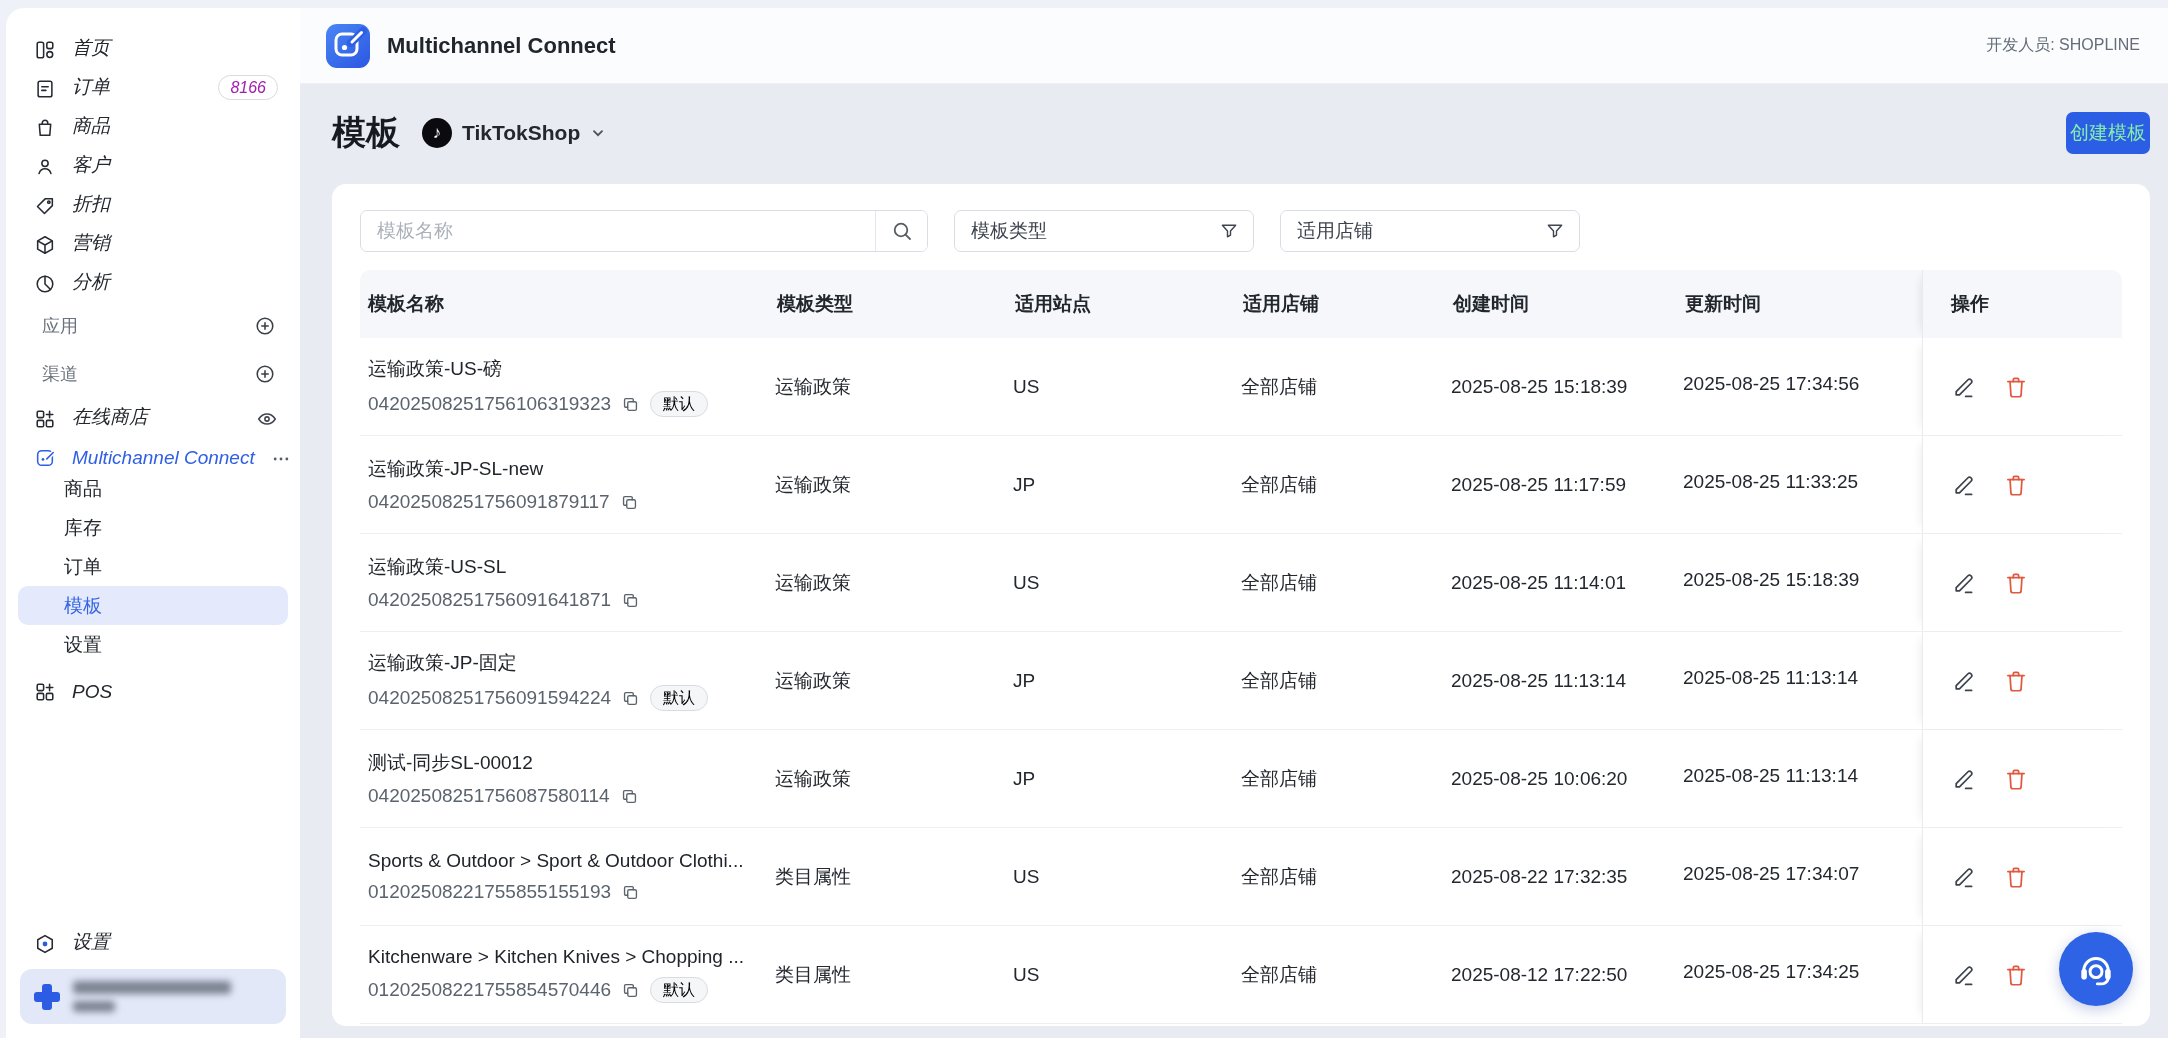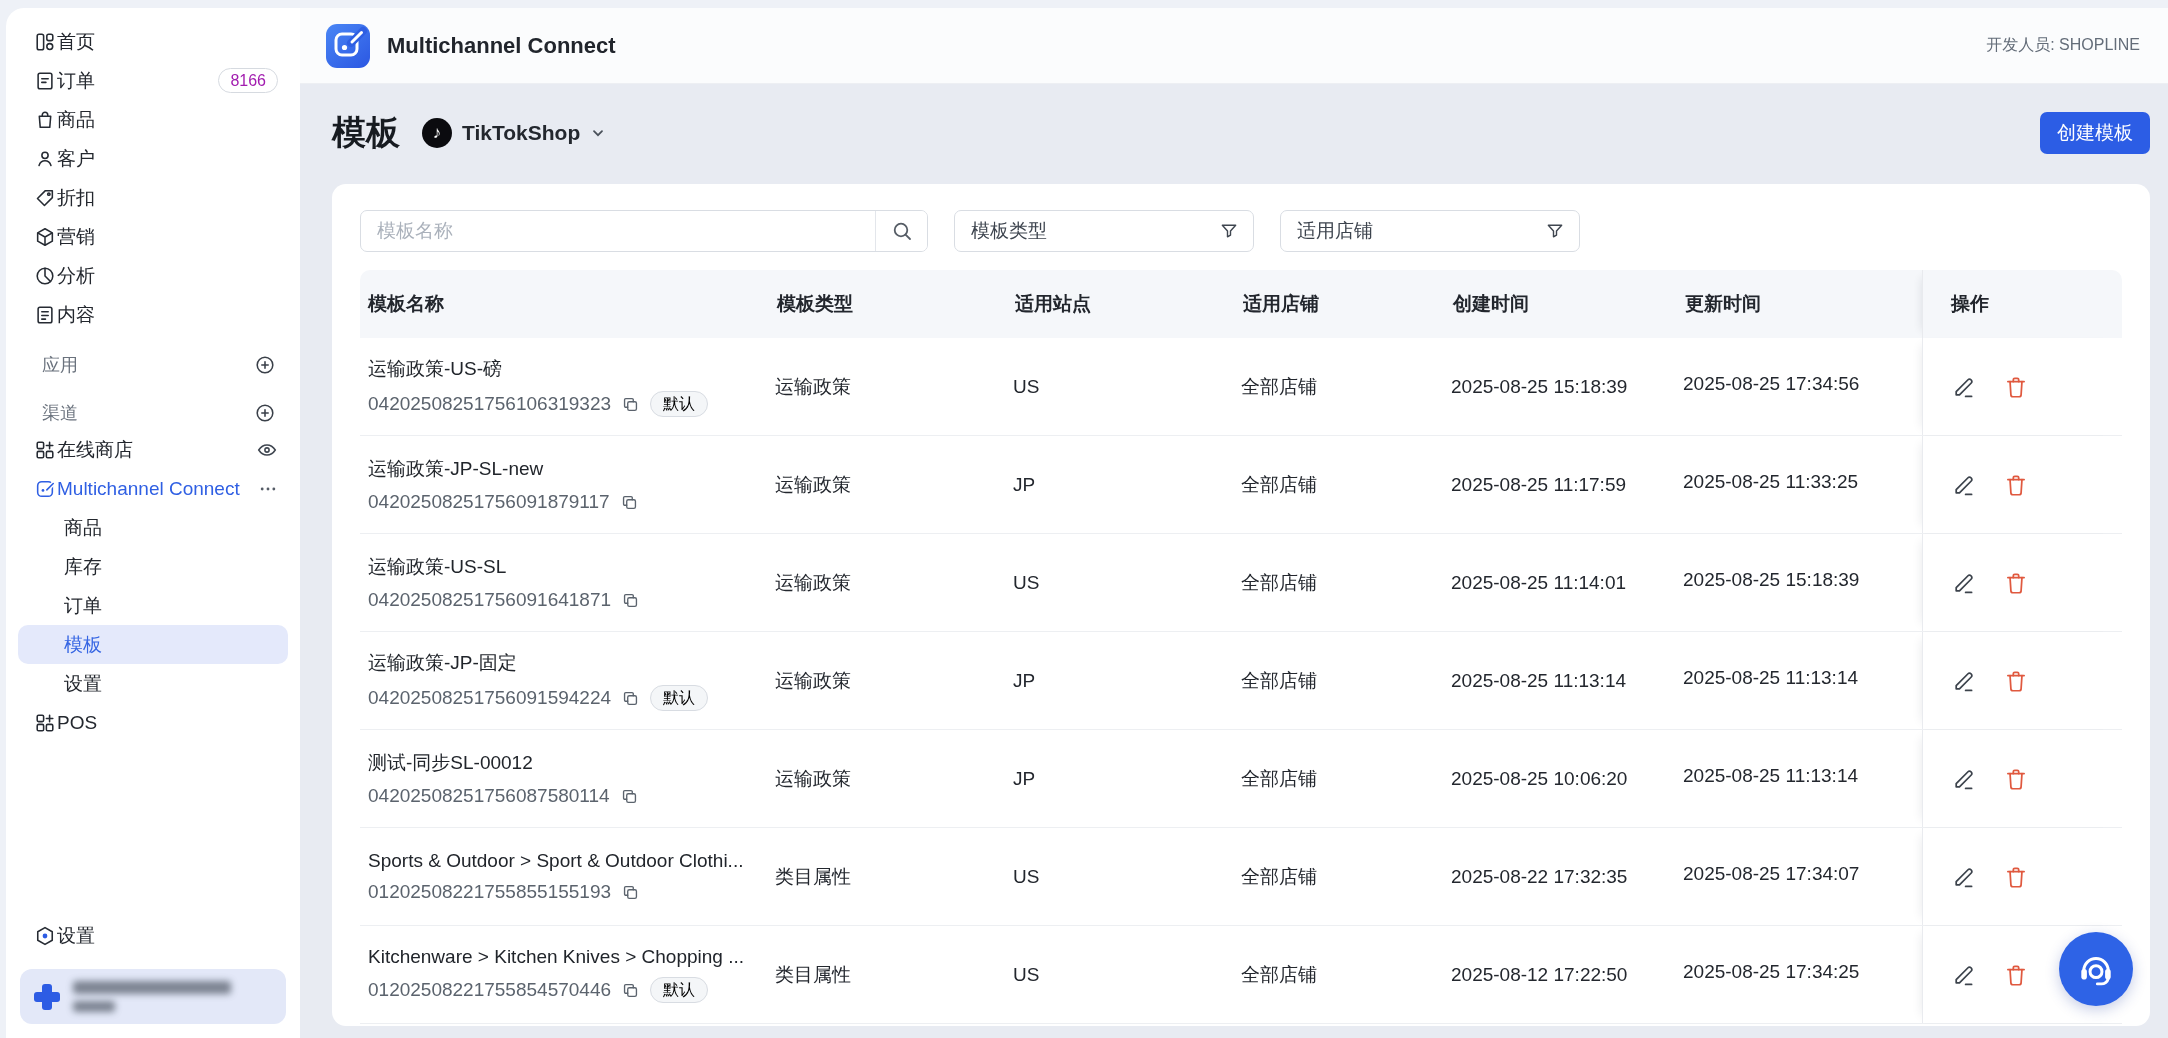--- a/index.html
+++ b/index.html
@@ -6,22 +6,22 @@
   html,body { margin:0; padding:0; width:2168px; height:1038px; overflow:hidden;
     background:#eef1f7; font-family:"Liberation Sans","DejaVu Sans",sans-serif; }
   svg { display:block; }
 
   .app { position:absolute; top:8px; left:6px; right:0; bottom:0; display:flex;
     border-top-left-radius:18px; overflow:hidden; background:#e8ebf2; }
 
   
   .sidebar { flex:0 0 294px; width:294px; background:#fff; display:flex; flex-direction:column;
     padding:14px 0 10px; }
-  .nav-item { display:flex; align-items:center; height:39px; padding:0 22px 0 28px; gap:1px;
-    font-size:19px; color:#23272e; cursor:pointer; white-space:nowrap; }
+  .nav-item { display:flex; align-items:flex-end; height:39px; padding:0 22px 0 28px; gap:16px;
+    font-size:19px; color:#23272e; cursor:pointer; white-space:nowrap;font-style:italic; }
   .nic { width:22px; height:22px; flex:0 0 22px; }
   .count-badge { margin-left:auto; font-size:16px; color:#a21caf; border:1px solid #d6dae0;
     border-radius:13px; padding:2px 11px; line-height:1.2; }
   .nav-section { display:flex; align-items:center; height:34px; margin-top:14px;
     padding:0 24px 0 36px; font-size:18px; color:#6a727d; }
   .right-ic { margin-left:auto; }
   .mc-label { color:#2f5fe3; }
   .sub-item { display:flex; align-items:center; height:39px; padding-left:58px; font-size:19px;
     color:#23272e; cursor:pointer; }
   .sub-item.sel { background:#e4e9fb; border-radius:10px; margin:0 12px; padding-left:46px;
@@ -48,22 +48,22 @@
   .apptitle { font-size:22px; font-weight:700; color:#21252c; }
   .dev { margin-left:auto; font-size:16px; color:#646d79; }
 
   .content { flex:1; padding:26px 18px 0 32px; position:relative; }
   .title-row { display:flex; align-items:center; height:46px; margin-bottom:28px; }
   .page-title { font-size:34px; margin:0; color:#171b21; font-weight:700; }
   .channel-pill { display:flex; align-items:center; gap:10px; margin-left:22px; cursor:pointer; }
   .tiktok { width:30px; height:30px; border-radius:50%; background:#0b0b0f; color:#fff;
     display:flex; align-items:center; justify-content:center; font-size:17px; font-weight:700; }
   .channel-name { font-size:21px; font-weight:700; color:#23272e; }
-  .btn-primary { margin-left:auto; margin-right:0; background:#2c5de5; color:#ffffff; border:none;
-    border-radius:7px; height:42px; padding:0 17px; font-size:19px; font-family:inherit;
+  .btn-primary { margin-left:auto; margin-right:0; background:#2c5de5; color:#86efac; border:none;
+    border-radius:7px; height:42px; padding:0 4px; font-size:19px; font-family:inherit;
     cursor:pointer; }
 
   .card { background:#fff; border-radius:14px; padding:26px 28px 0; height:842px; }
 
   .filter-row { display:flex; gap:26px; margin-bottom:18px; }
   .search { width:568px; height:42px; border:1px solid #d9dde3; border-radius:7px; display:flex;
     align-items:center; background:#fff; overflow:hidden; }
   .search input { flex:1; border:none; outline:none; font-size:19px; padding:0 16px;
     color:#23272e; font-family:inherit; background:transparent; min-width:0; }
   .search input::placeholder { color:#aab1bb; }
@@ -172,29 +172,20 @@
     <div class="nav-item">
       <span class="nic">
         <svg viewBox="0 0 24 24" fill="none" stroke="#262b33" stroke-width="1.7" stroke-linecap="round">
             <circle cx="12" cy="12" r="8.5"></circle>
             <path d="M12 3.5V12l6 6"></path>
           </svg>
       </span>
       <span>分析</span>
     </div>
 
-    <div class="nav-item">
-      <span class="nic">
-        <svg viewBox="0 0 24 24" fill="none" stroke="#262b33" stroke-width="1.7" stroke-linecap="round">
-            <rect x="4.5" y="3.5" width="15" height="17" rx="2"></rect>
-            <path d="M8.5 8.5h7M8.5 12.5h7M8.5 16.5h4"></path>
-          </svg>
-      </span>
-      <span>内容</span>
-    </div>
 
     <div class="nav-section">
       <span>应用</span>
       <span class="right-ic">
         <svg width="22" height="22" viewBox="0 0 24 24" fill="none" stroke="#3a4049" stroke-width="1.7" stroke-linecap="round">
             <circle cx="12" cy="12" r="8.5"></circle>
             <path d="M12 8.5v7M8.5 12h7"></path>
           </svg>
       </span>
     </div>

